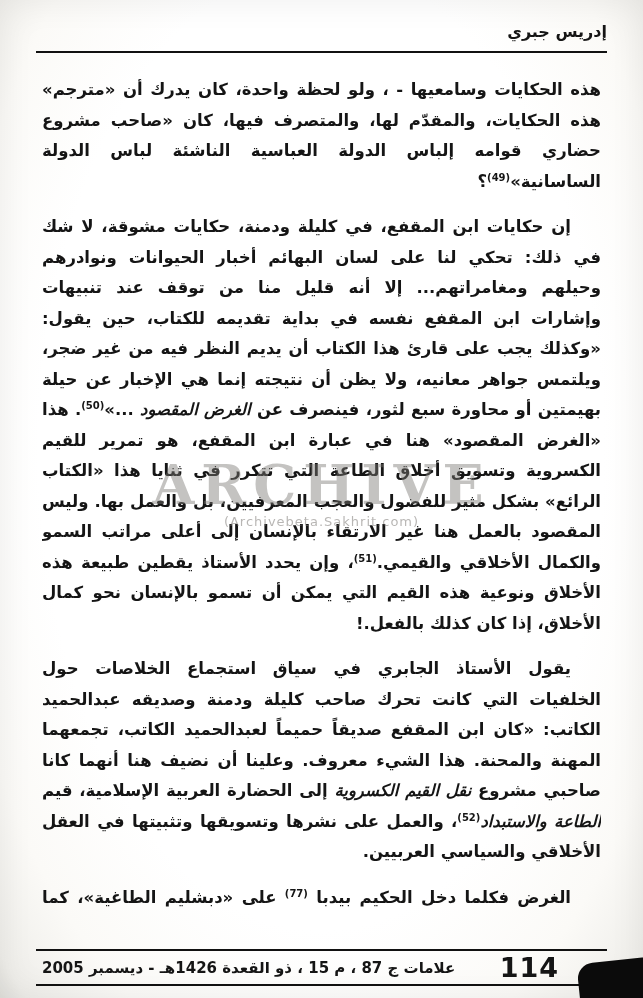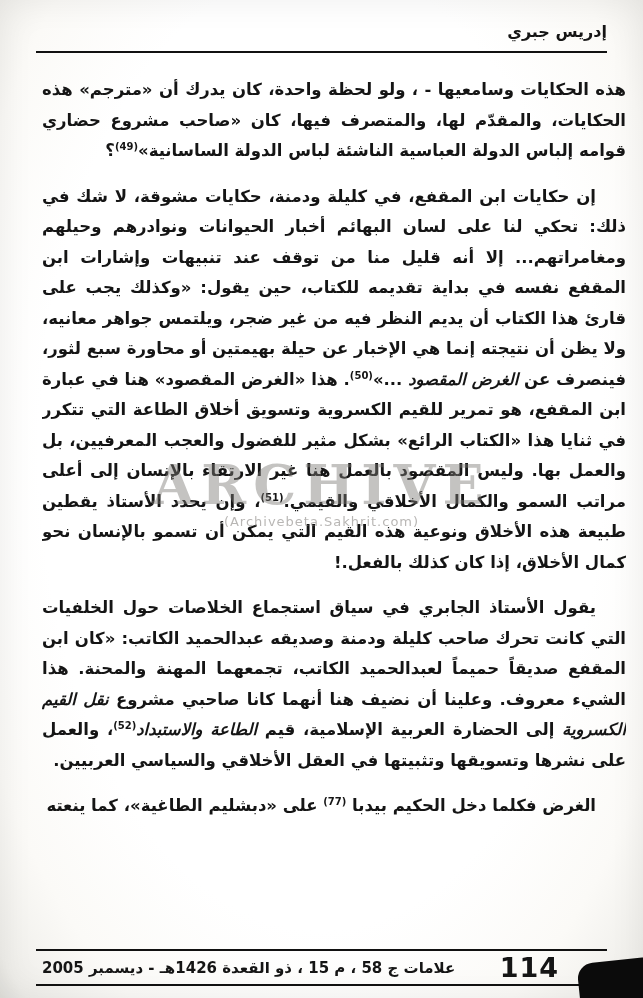--- a/index.html
+++ b/index.html
@@ -33,21 +33,21 @@
     font-size: 16.5px;
     font-weight: bold;
   }
   .header .author {
     font-size: 16px;
     font-weight: bold;
   }
   
   .content {
     direction: rtl;
-    margin: 22px 17px 0 42px;
+    margin: 22px 42px 0 42px;
     height: 848px;
     overflow: hidden;
     text-align: justify;
     font-size: 16.5px;
     font-weight: bold;
     line-height: 1.85;
   }
   .content p.para {
     margin: 0 0 15px 0;
     text-indent: 30px;
@@ -145,20 +145,20 @@
       <p class="para"><span>الغرض فكلما دخل الحكيم بيدبا </span><sup>(77)</sup><span> على «دبشليم الطاغية»، كما ينعته</span></p>
     </div>
 
   <div class="watermark">
     <div class="wm-title">ARCHIVE</div>
     <div class="wm-sub">(Archivebeta.Sakhrit.com)</div>
   </div>
 
   <div class="footer">
     <div class="footer-row">
-      <span class="journal-info">علامات ج 58 ، م 15 ، ذو القعدة 1426هـ - ديسمبر 2005</span>
+      <span class="journal-info">علامات ج 87 ، م 15 ، ذو القعدة 1426هـ - ديسمبر 2005</span>
       <span class="page-number">114</span>
     </div>
   </div>
 
   <div class="corner-tab"></div>
 
 </div>
 
 </body></html>

